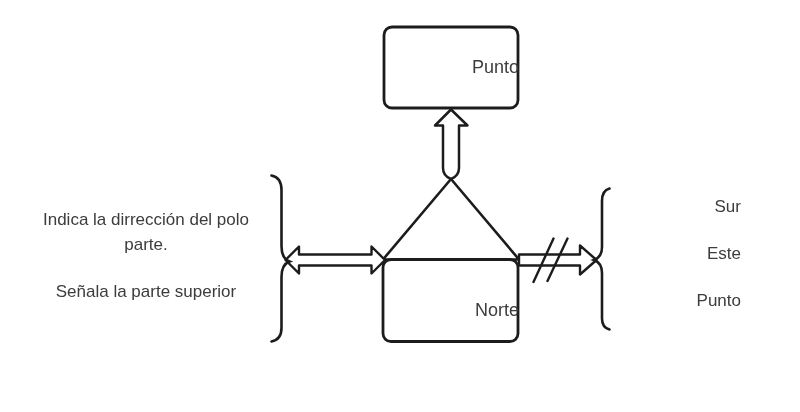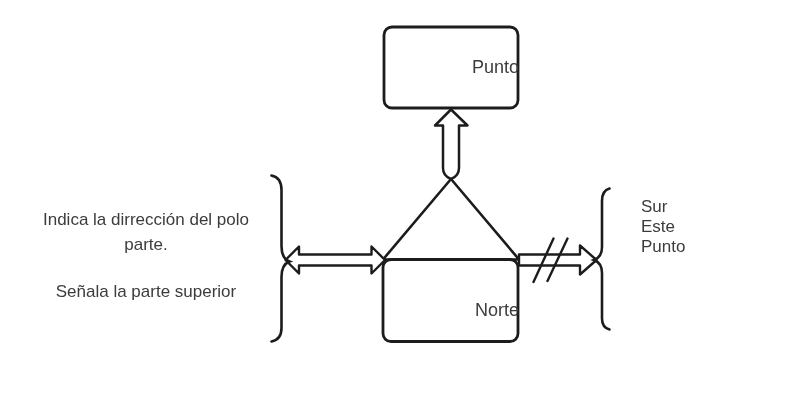--- a/index.html
+++ b/index.html
@@ -71,21 +71,22 @@
   #left-note .para + .para {
     margin-top: 22px;
   }
   #right-list {
     position: absolute;
     left: 641px;
     top: 197px;
     width: 100px;
     display: flex;
     flex-direction: column;
-    text-align: left;
+    gap: 27px;
+    text-align: right;
     color: #3c3c3c;
     font-size: 17px;
     line-height: 20px;
   }
 </style>
 </head>
 <body>
 
 <div id="canvas">
 

